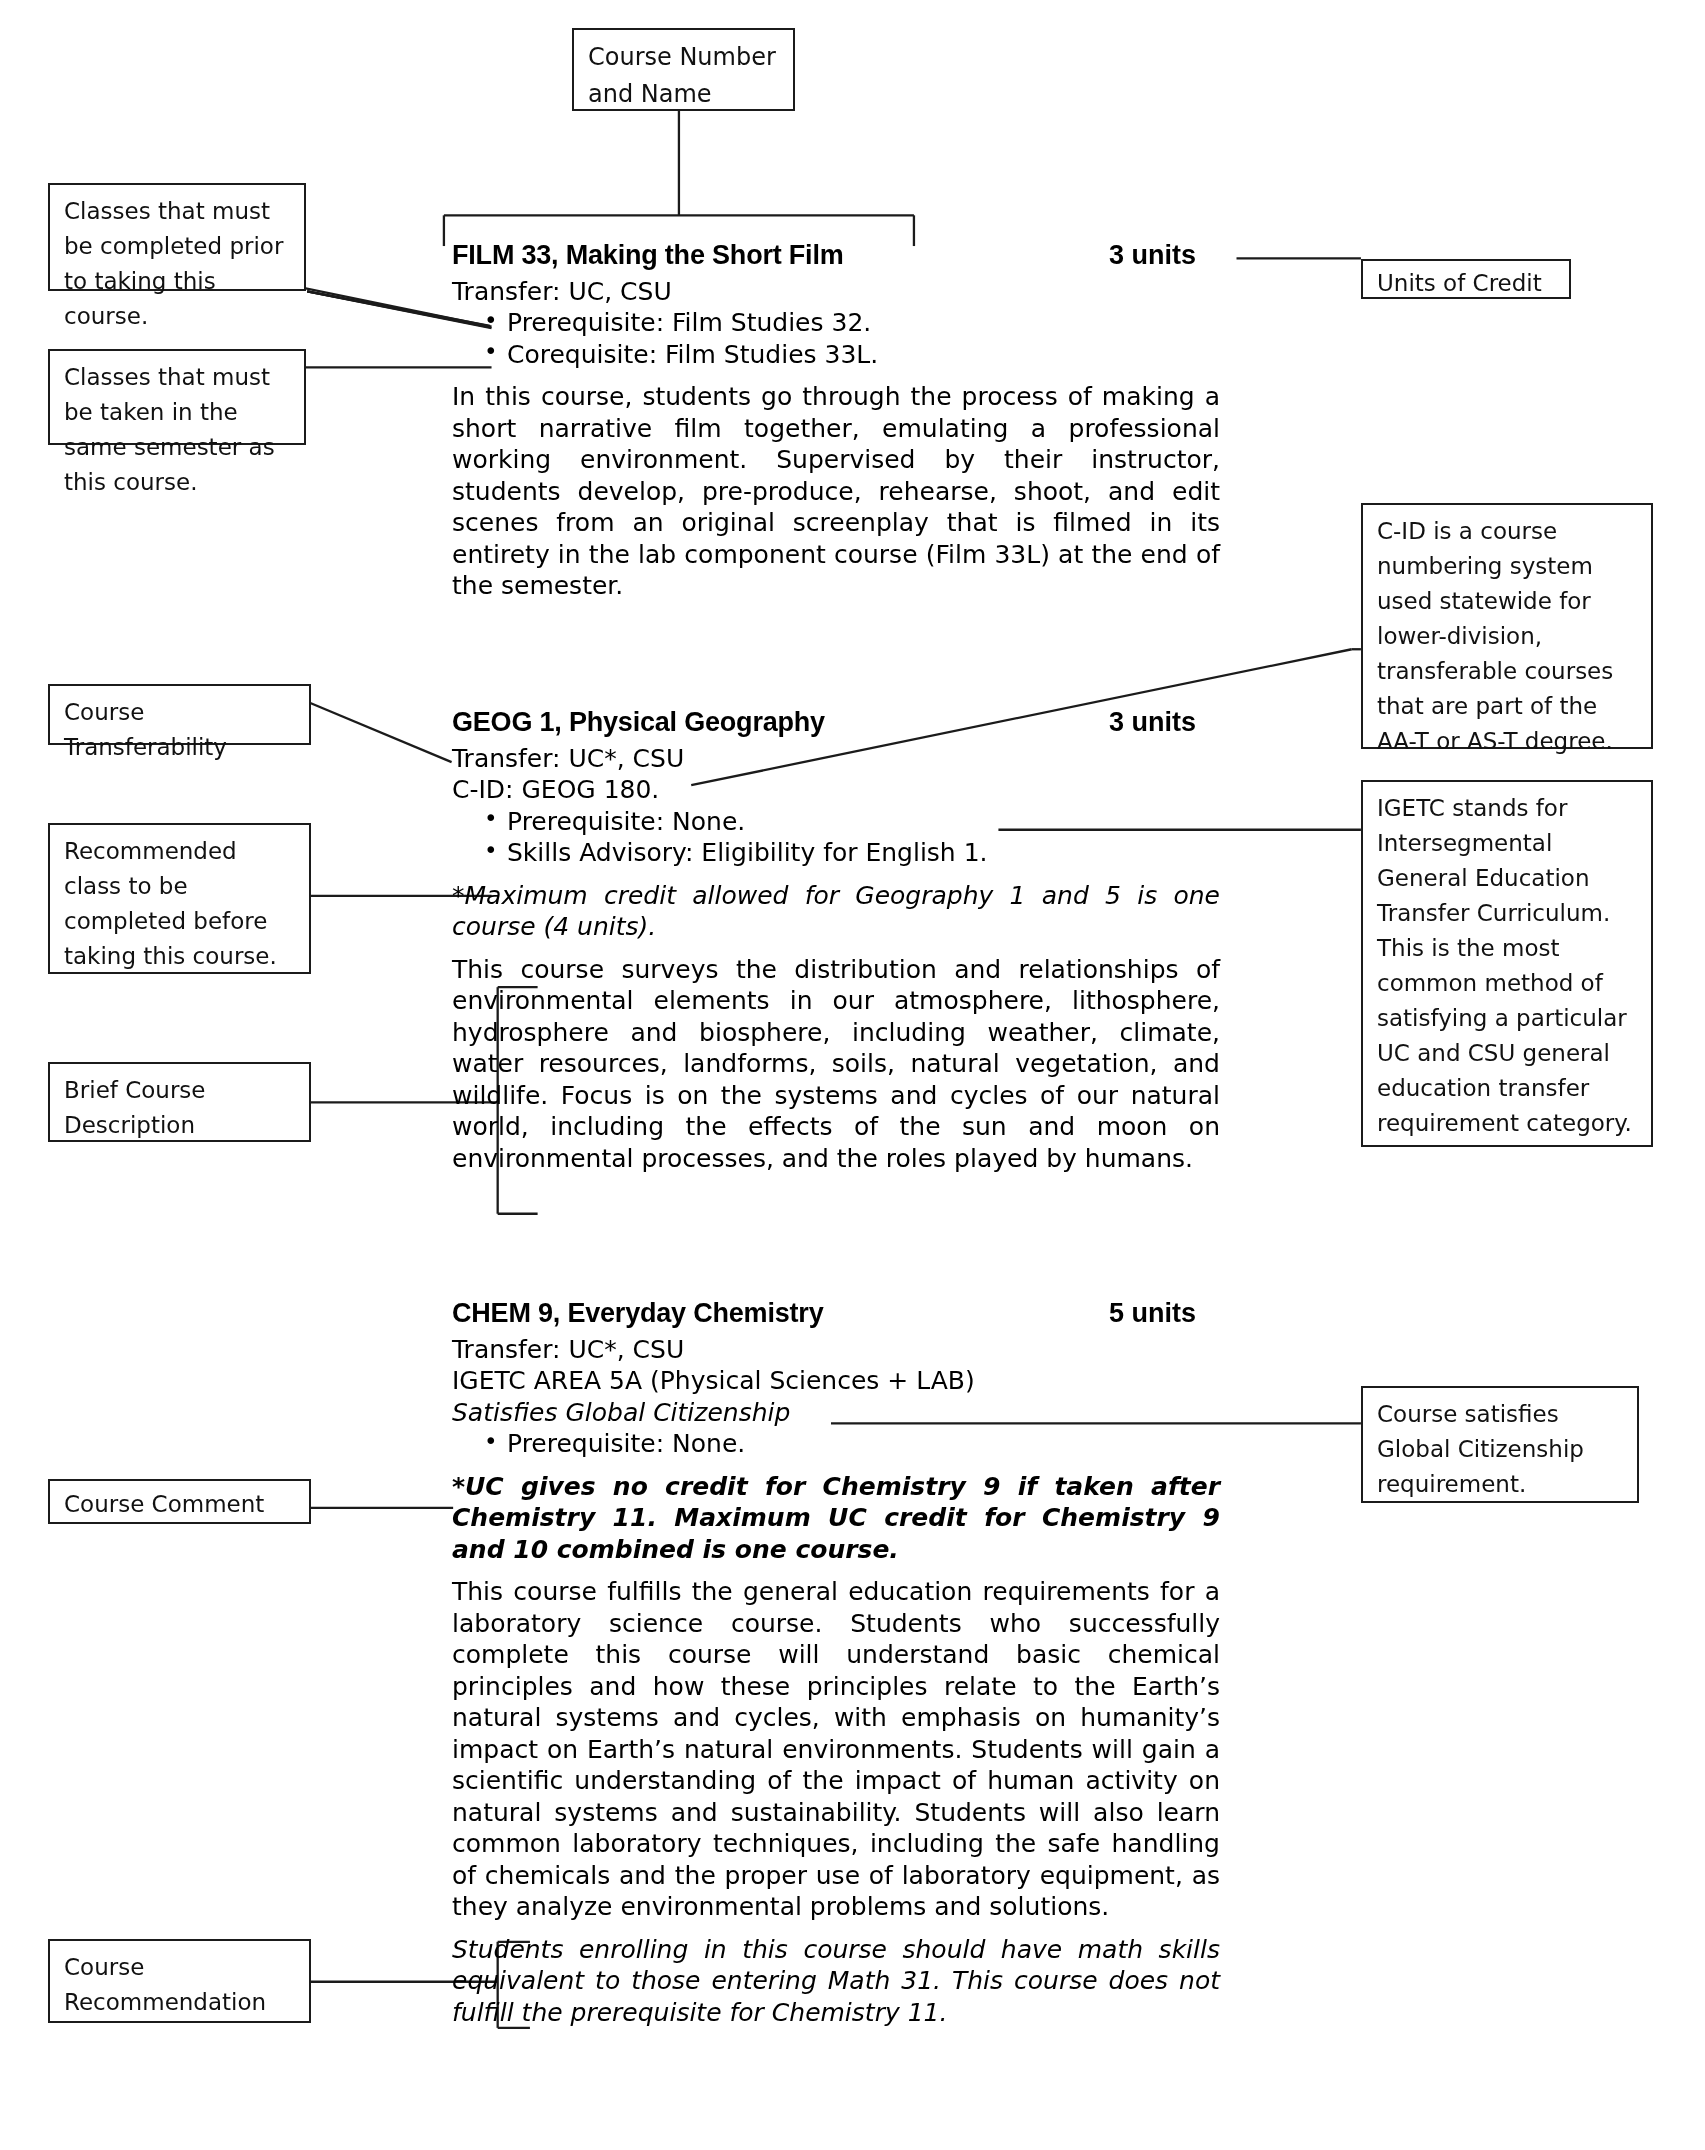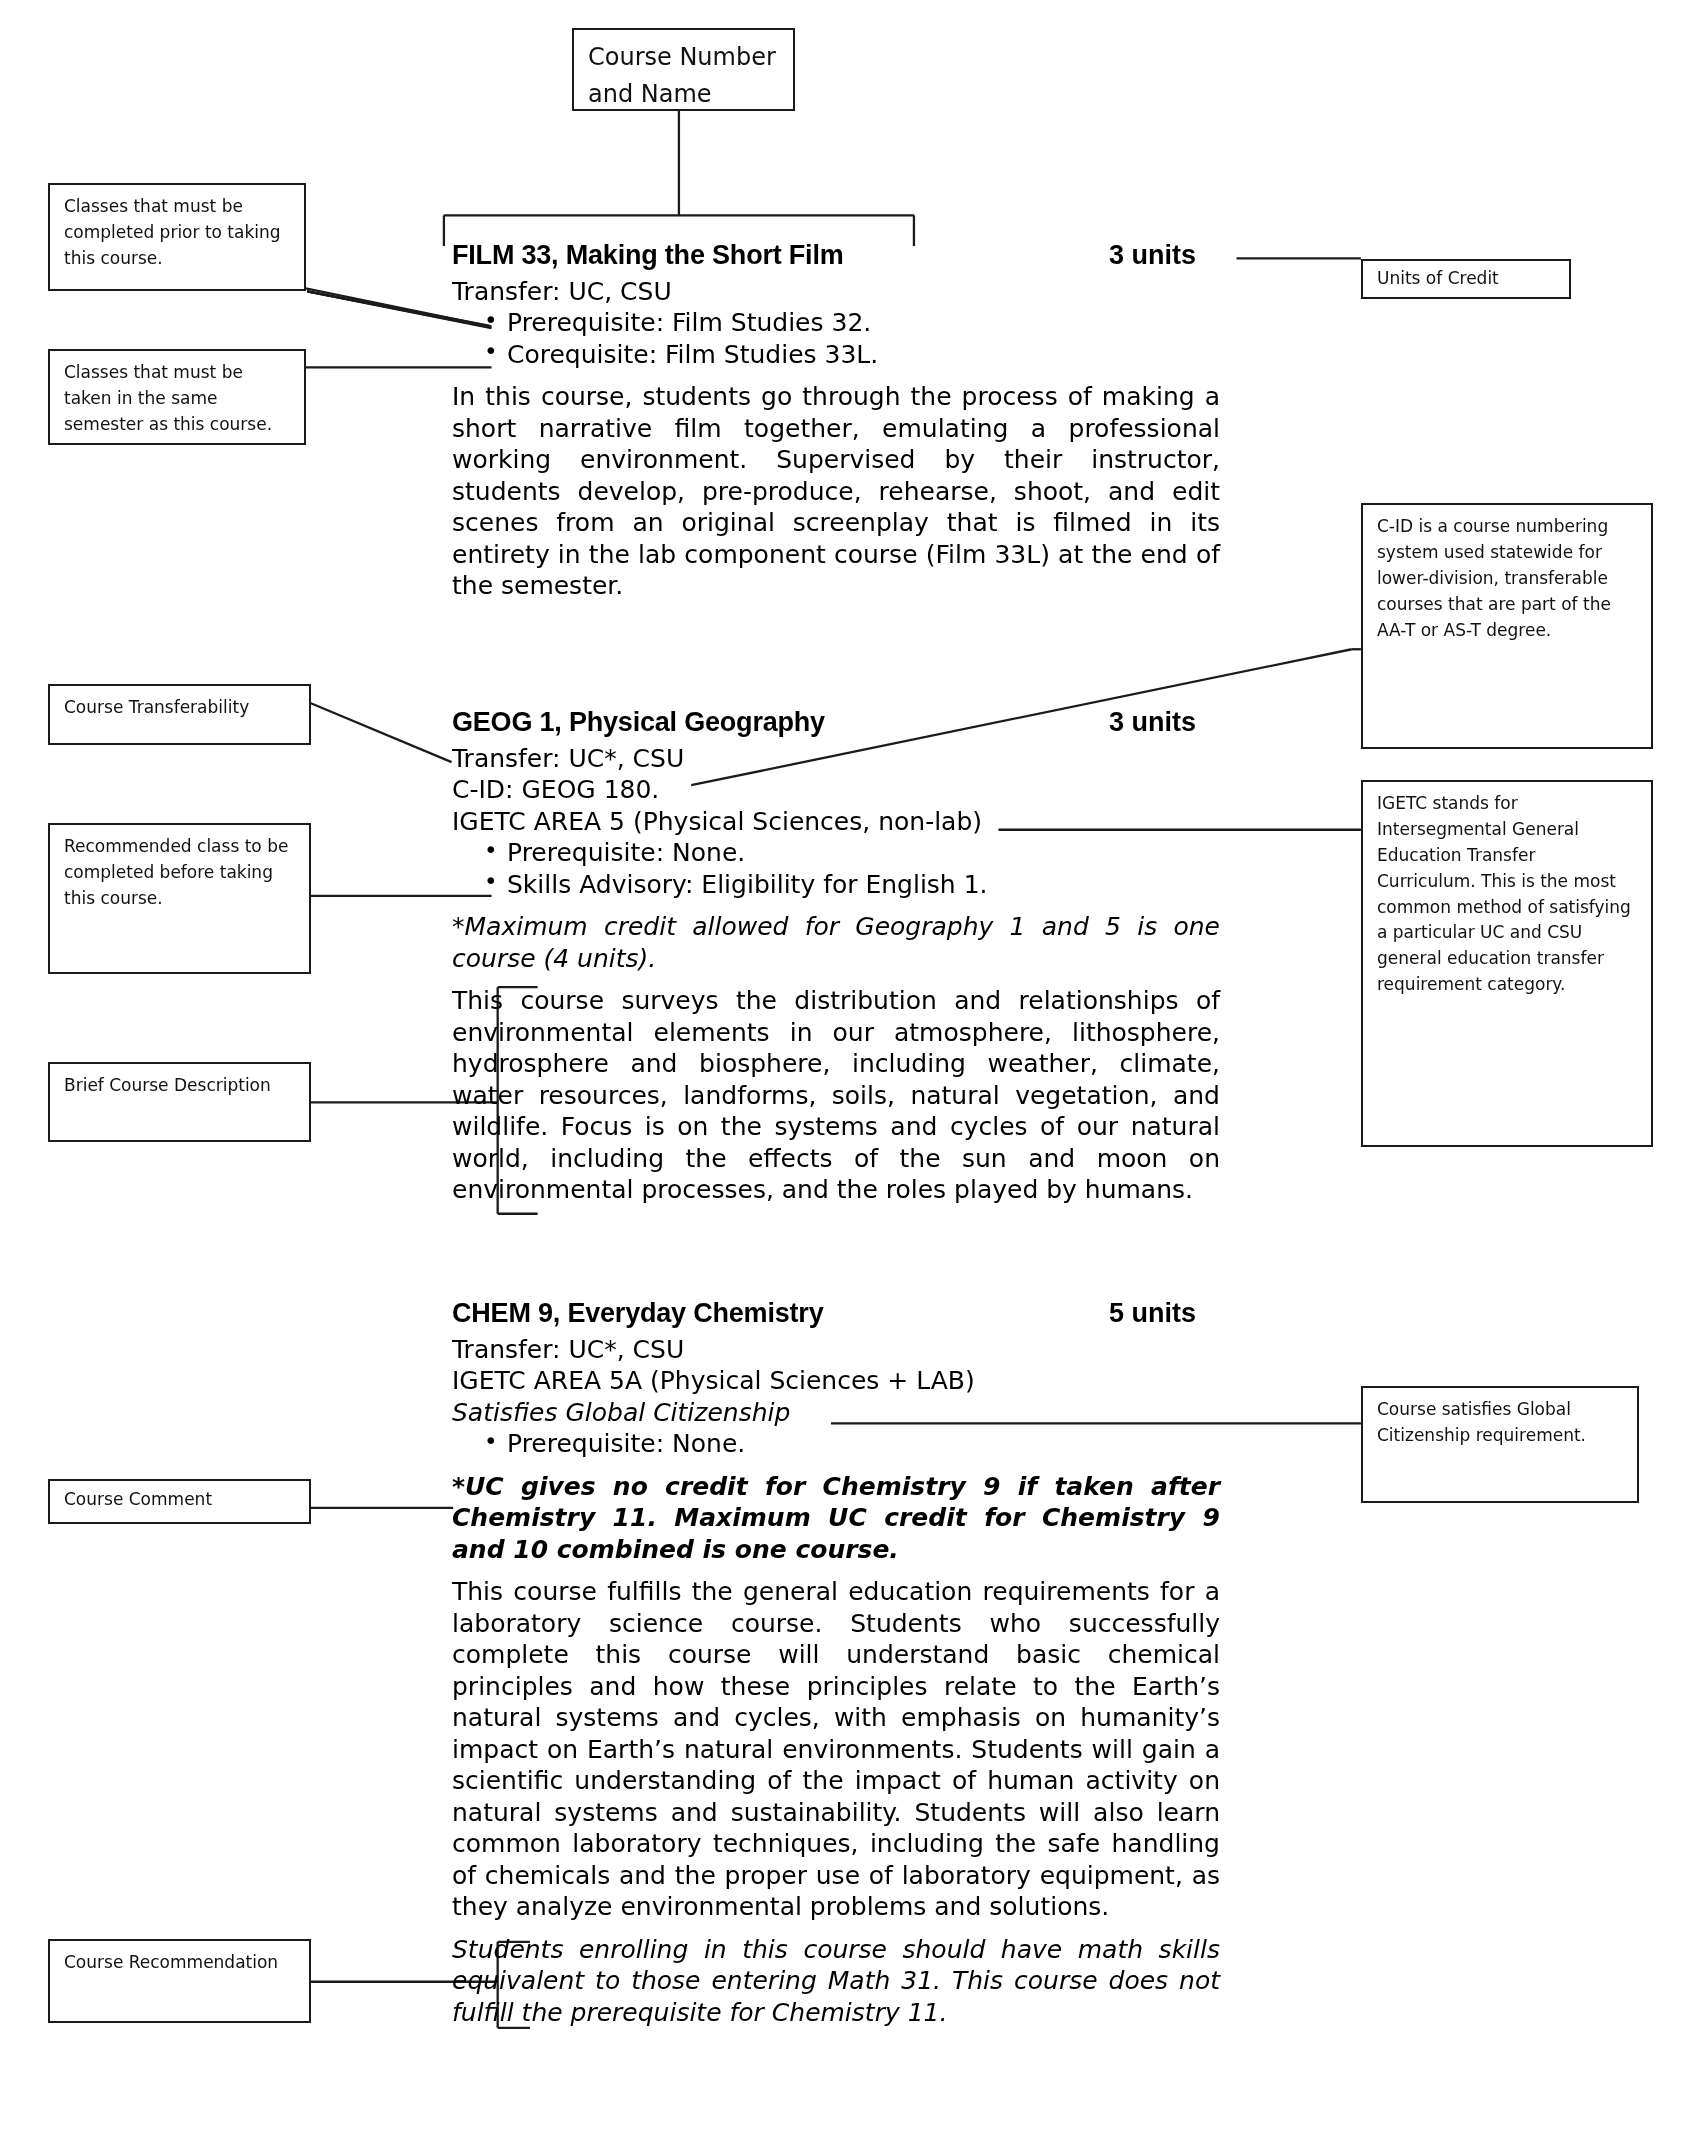--- a/index.html
+++ b/index.html
@@ -3,21 +3,21 @@
 <meta charset="utf-8">
 <style>
   html,body{margin:0;padding:0;background:#fff;}
   body{width:1705px;height:2151px;position:relative;
        font-family:"DejaVu Sans","Liberation Sans",sans-serif;color:#000;}
   #stage{position:absolute;left:0;top:0;width:1705px;height:2151px;overflow:hidden;}
 
   
   .cbox{position:absolute;border:2.3px solid #1b1b1b;background:#fff;
         box-sizing:border-box;padding:9.2px 12.3px 9.2px 14px;
-        font-size:17px;line-height:1.52;color:#111;font-weight:400;}
+        font-size:23px;line-height:1.52;color:#111;font-weight:400;}
 
   
   .course{position:absolute;box-sizing:border-box;width:776px;}
   .crow{display:flex;justify-content:space-between;align-items:flex-start;}
   .ctitle{font-weight:700;font-size:27px;letter-spacing:-0.2px;
           font-family:"Liberation Sans",sans-serif;}
   .cunits{font-weight:700;font-size:27px;white-space:nowrap;
           font-family:"Liberation Sans",sans-serif;}
   .cline{font-size:25px;line-height:1.26;font-family:"DejaVu Sans",sans-serif;}
   .cline.ital{font-style:italic;}
@@ -142,21 +142,20 @@
     <div class="cdesc hy" style="width:768px;">In this course, students go through the process of making a short narrative film together, emulating a professional working environment. Supervised by their instructor, students develop, pre-produce, rehearse, shoot, and edit scenes from an original screenplay that is filmed in its entirety in the lab component course (Film 33L) at the end of the semester.</div>
   </div>
 
   <div class="course" style="left:452px;top:707px;">
     <div class="crow">
       <div class="ctitle">GEOG 1, Physical Geography</div>
       <div class="cunits" style="margin-right:32px;">3 units</div>
     </div>
     <div class="cline" style="margin-top:4.6px;">Transfer: UC*, CSU</div>
     <div class="cline">C-ID: GEOG 180.</div>
-    <div class="cline">IGETC AREA 5 (Physical Sciences, non-lab)</div>
     <ul class="bullets">
       <li>Prerequisite: None.</li>
       <li>Skills Advisory: Eligibility for English 1.</li>
     </ul>
     <div class="cdesc ital" style="width:768px;">*Maximum credit allowed for Geography 1 and 5 is one course (4 units).</div>
     <div class="cdesc hy" style="width:768px;">This course surveys the distribution and relationships of environmental elements in our atmosphere, lithosphere, hydrosphere and biosphere, including weather, climate, water resources, landforms, soils, natural vegetation, and wildlife. Focus is on the systems and cycles of our natural world, including the effects of the sun and moon on environmental processes, and the roles played by humans.</div>
   </div>
 
   <div class="course" style="left:452px;top:1298px;">
     <div class="crow">

